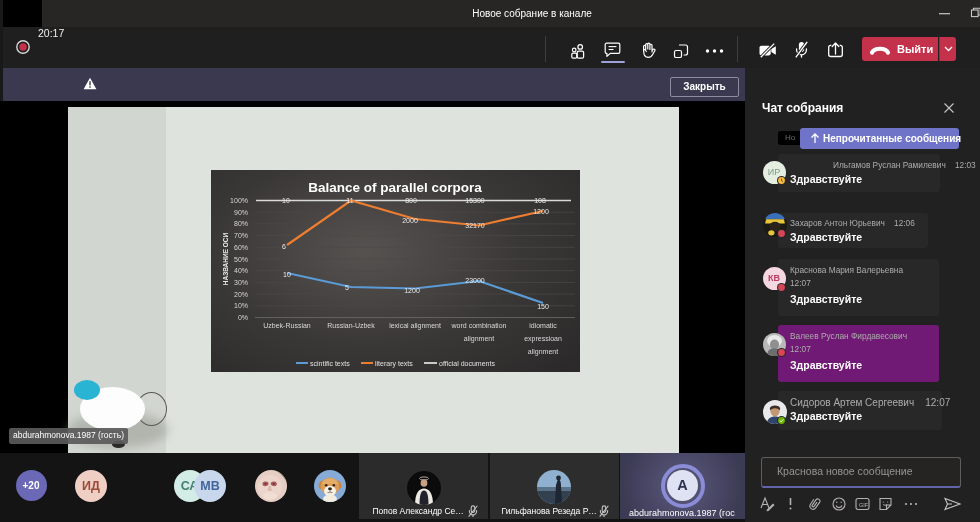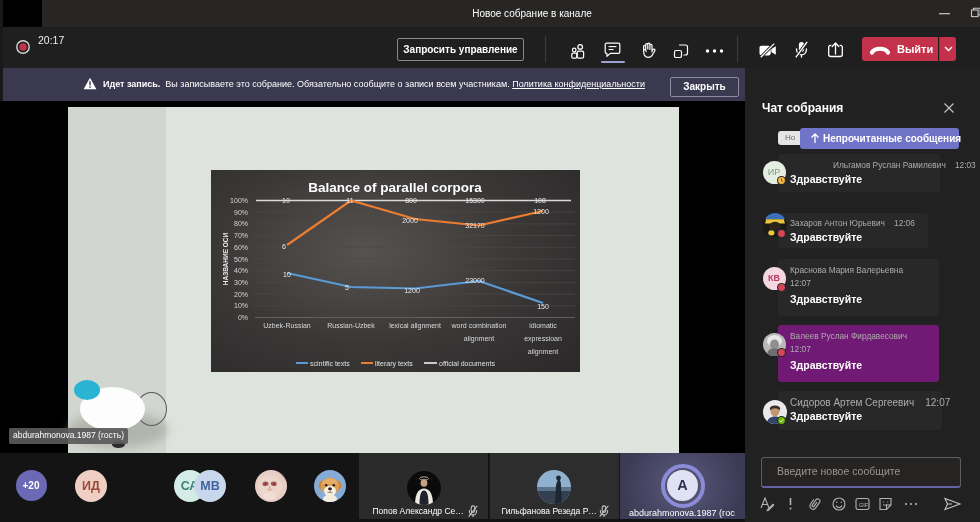--- a/index.html
+++ b/index.html
@@ -21,23 +21,22 @@
     <path d="M64.5 9 L74.5 19 M74.5 9 L64.5 19" stroke="#c8c8c8" stroke-width="1.2"></path>
   </svg>
 </div>
 
 <div class="abs" style="left:0;top:27px;width:980px;height:41px;background:#201f1f;">
 
   <svg class="abs" style="left:14px;top:11px;" width="18" height="18" viewBox="0 0 18 18">
     <circle cx="9" cy="9" r="6.2" fill="none" stroke="#d7d7d7" stroke-width="1.4"></circle>
     <circle cx="9" cy="9" r="3.8" fill="#c4314b"></circle>
   </svg>
-  <div class="abs" style="left:38px;top:7px;color:#eeeeee;font-size:10.5px;text-align:center;">20:17</div>
-
-  <div class="abs" style="left:397px;top:11px;width:127px;height:23px;border:1px solid #8a8886;border-radius:2px;color:#ffffff;font-size:10px;font-weight:bold;text-align:center;line-height:21px;white-space:nowrap;">Запросить управление</div>
+  <div class="abs" style="left:38px;top:0;color:#eeeeee;font-size:10.5px;text-align:center;">20:17</div>
+
 
   <div class="abs" style="left:545px;top:9px;width:1px;height:26px;background:#3e3d3c;"></div>
   <div class="abs" style="left:737px;top:9px;width:1px;height:26px;background:#3e3d3c;"></div>
 
   <svg class="abs" style="left:570px;top:15.5px;" width="15" height="16" viewBox="0 0 15 16">
     <g fill="none" stroke="#ffffff" stroke-width="1.25">
       <circle cx="4.2" cy="7" r="1.8"></circle>
       <circle cx="10.2" cy="3.9" r="2.3"></circle>
       <rect x="1.8" y="10" width="5" height="5.2" rx="1.2"></rect>
       <rect x="7.2" y="8" width="6.4" height="7.2" rx="1.5"></rect>
@@ -99,21 +98,20 @@
     </svg>
   </div>
 </div>
 
 <div class="abs" style="left:0;top:68px;width:747px;height:32.5px;background:#3a3950;">
   <svg class="abs" style="left:83px;top:9px;" width="14" height="13" viewBox="0 0 14 13">
     <path d="M7 0.8 L13.4 12.2 H0.6 Z" fill="#ffffff"></path>
     <rect x="6.3" y="4.2" width="1.4" height="4.2" fill="#3a3950"></rect>
     <rect x="6.3" y="9.3" width="1.4" height="1.5" fill="#3a3950"></rect>
   </svg>
-  <div class="abs" style="left:103px;top:10.5px;font-size:9px;color:#ffffff;white-space:nowrap;"><b>Идет запись.</b>&nbsp; Вы записываете это собрание. Обязательно сообщите о записи всем участникам. <span style="text-decoration:underline;">Политика конфиденциальности</span></div>
   <div class="abs" style="left:670px;top:9px;width:69px;height:19.5px;border:1px solid #8d8ca3;border-radius:2px;color:#ffffff;font-size:10px;font-weight:bold;text-align:center;line-height:18px;">Закрыть</div>
 </div>
 
 <div class="abs" style="left:0;top:100.5px;width:745px;height:421.5px;background:#000000;"></div>
 
 <div class="abs" style="left:67.5px;top:107px;width:611.5px;height:346px;background:#dee3dd;">
   <div class="abs" style="left:0;top:0;width:98.5px;height:346px;background:#d2d6d0;"></div>
 
   <div class="abs" style="left:143.5px;top:63px;width:369px;height:202px;background:radial-gradient(ellipse 280px 170px at 42% 40%, #565250 0%, #3a3837 55%, #2b2929 100%);">
     <svg width="369" height="202" viewBox="0 0 369 202">
@@ -303,21 +301,21 @@
   </div>
 </div>
 <div class="abs" style="left:0;top:518.5px;width:980px;height:3.5px;background:#141313;"></div>
 
 <div class="abs" style="left:745px;top:68px;width:235px;height:454px;background:#222121;">
   <div class="abs" style="left:17px;top:33px;color:#ffffff;font-size:12px;font-weight:bold;">Чат собрания</div>
   <svg class="abs" style="left:198px;top:34px;" width="12" height="12" viewBox="0 0 12 12">
     <path d="M1.5 1.5 L10.5 10.5 M10.5 1.5 L1.5 10.5" stroke="#c8c6c4" stroke-width="1.1"></path>
   </svg>
 
-  <div class="abs" style="left:33px;top:63px;width:35px;height:14px;background:#e5e5e5;border-radius:3px;color:#6e6d6d;font-size:8px;padding:2px 7px;">Но</div>
+  <div class="abs" style="left:33px;top:63px;width:35px;height:14px;background:#000000;border-radius:3px;color:#6e6d6d;font-size:8px;padding:2px 7px;">Но</div>
 
   <div class="abs" style="left:55px;top:60px;width:159px;height:21px;background:#6f74c9;border-radius:3px;color:#ffffff;">
     <svg class="abs" style="left:10px;top:5px;" width="10" height="11" viewBox="0 0 10 11">
       <path d="M5 10 V1.5 M1.5 4.5 L5 1 L8.5 4.5" fill="none" stroke="#ffffff" stroke-width="1.3"></path>
     </svg>
     <div class="abs" style="left:23px;top:5px;font-size:10px;font-weight:bold;white-space:nowrap;">Непрочитанные сообщения</div>
   </div>
 
   <div class="abs" style="left:33px;top:86px;width:162px;height:37.5px;background:#292828;border-radius:3px;">
     <div class="abs" style="left:12px;top:6px;font-size:8.3px;color:#adacac;white-space:nowrap;padding-left:43px;">Ильгамов Руслан Рамилевич&nbsp;&nbsp;&nbsp;&nbsp;12:03</div>
@@ -404,21 +402,21 @@
       <path d="M4 24 C4 18.5 7.5 16.5 12 16.5 C16.5 16.5 20 18.5 20 24 Z" fill="#31456b"></path>
     </g>
   </svg>
   <svg class="abs" style="left:32px;top:347.5px;" width="9" height="9" viewBox="0 0 9 9">
     <circle cx="4.5" cy="4.5" r="4.5" fill="#292828"></circle>
       <circle cx="4.5" cy="4.5" r="3.4" fill="#6bb700"></circle>
     <path d="M2.8 4.6 L4.1 5.9 L6.3 3.4" stroke="#ffffff" stroke-width="0.9" fill="none"></path>
   </svg>
 
   <div class="abs" style="left:16px;top:389px;width:200px;height:31px;background:#252423;border:1px solid #5f5e5e;border-bottom:2px solid #6264a7;border-radius:3px;">
-    <div class="abs" style="left:15px;top:7px;color:#979593;font-size:10.5px;white-space:nowrap;">Введите новое сообщите</div>
+    <div class="abs" style="left:15px;top:7px;color:#979593;font-size:10.5px;white-space:nowrap;">Краснова новое сообщение</div>
   </div>
 
   <svg class="abs" style="left:14px;top:428px;" width="205" height="16" viewBox="0 0 205 16">
     <g stroke="#b5b3b1" fill="none" stroke-width="1.1">
 
       <path d="M2 12 L6 2 L10 12 M3.5 8.5 H8.5"></path>
       <path d="M8 13.5 L14 7.5 L15.5 9 L9.5 15 L7.5 15.2 Z" fill="#b5b3b1" stroke="none"></path>
 
       <path d="M31.5 2 V9" stroke-width="1.6"></path>
         <circle cx="31.5" cy="12.5" r="1" fill="#b5b3b1" stroke="none"></circle>

